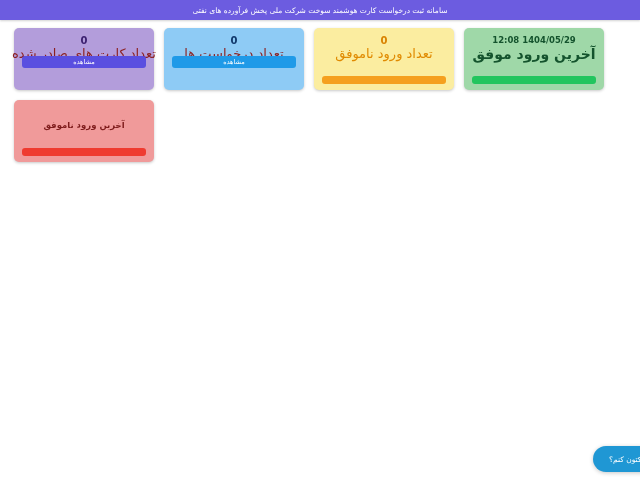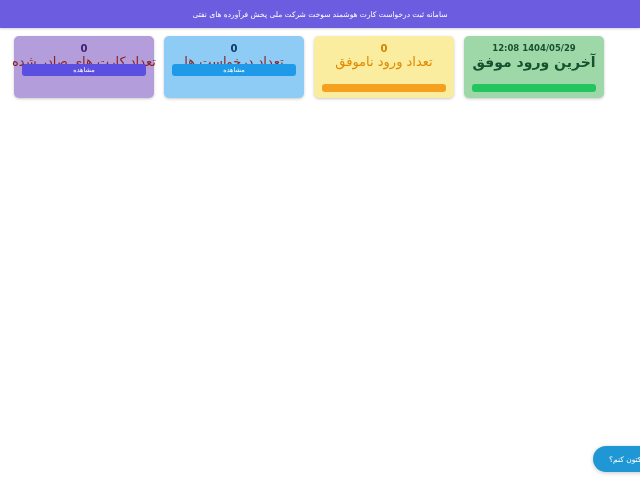--- a/index.html
+++ b/index.html
@@ -10,21 +10,21 @@
     width: 640px;
     height: 480px;
     overflow: hidden;
     background: #ffffff;
     font-family: "DejaVu Sans", "Liberation Sans", sans-serif;
     direction: rtl;
   }
 
   
   .topbar {
-    height: 28px;
+    height: 20px;
     background: #6c5ce0;
     display: flex;
     align-items: center;
     justify-content: center;
     box-shadow: 0 1px 2px rgba(0,0,0,0.18);
   }
   .topbar-title {
     color: #ffffff;
     font-size: 7.5px;
     letter-spacing: 0.1px;
@@ -186,19 +186,24 @@
       <div class="card-label">تعداد ورود ناموفق</div>
       <div class="card-action is-bar"></div>
     </div>
 
     <div class="card card--green">
       <div class="card-value is-date">1404/05/29 12:08</div>
       <div class="card-label">آخرین ورود موفق</div>
       <div class="card-action is-bar"></div>
     </div>
 
+    <div class="card card--red">
+      <div class="card-value"></div>
+      <div class="card-label">آخرین ورود ناموفق</div>
+      <div class="card-action is-bar"></div>
+    </div>
 
   </div>
 </div>
 
 <button class="chat-launcher">
   <span class="chat-launcher-label">مکتون کنم؟</span>
 </button>
 
 </body></html>

